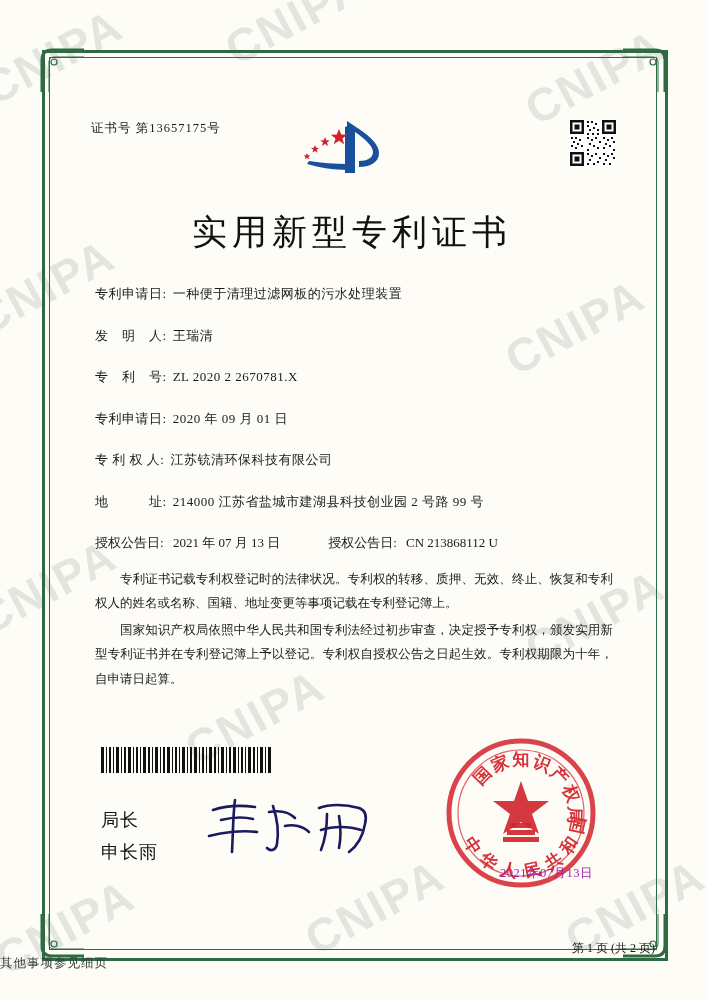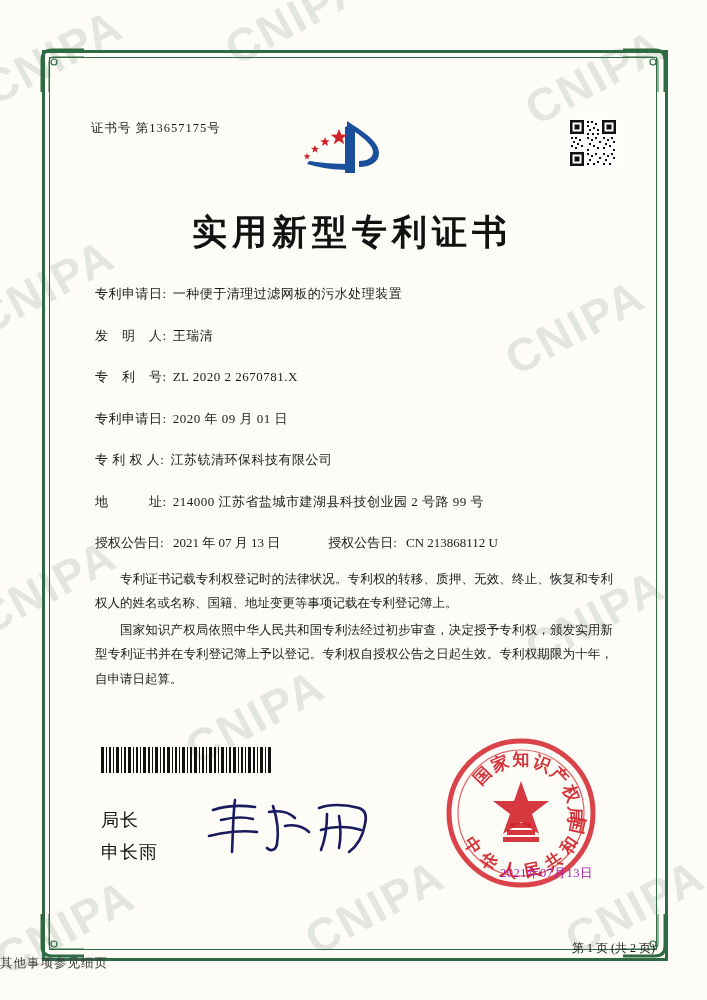--- a/index.html
+++ b/index.html
@@ -103,21 +103,21 @@
     height: 62px;
   }
 
   .title {
     position: absolute;
     left: 0;
     right: 0;
     top: 152px;
     text-align: center;
     font-size: 35px;
-    font-weight: bold;
+    font-weight: normal;
     letter-spacing: 5px;
     color: #111;
     font-family: "Liberation Serif", serif;
   }
 
   .fields {
     position: absolute;
     left: 46px;
     right: 40px;
     top: 228px;

